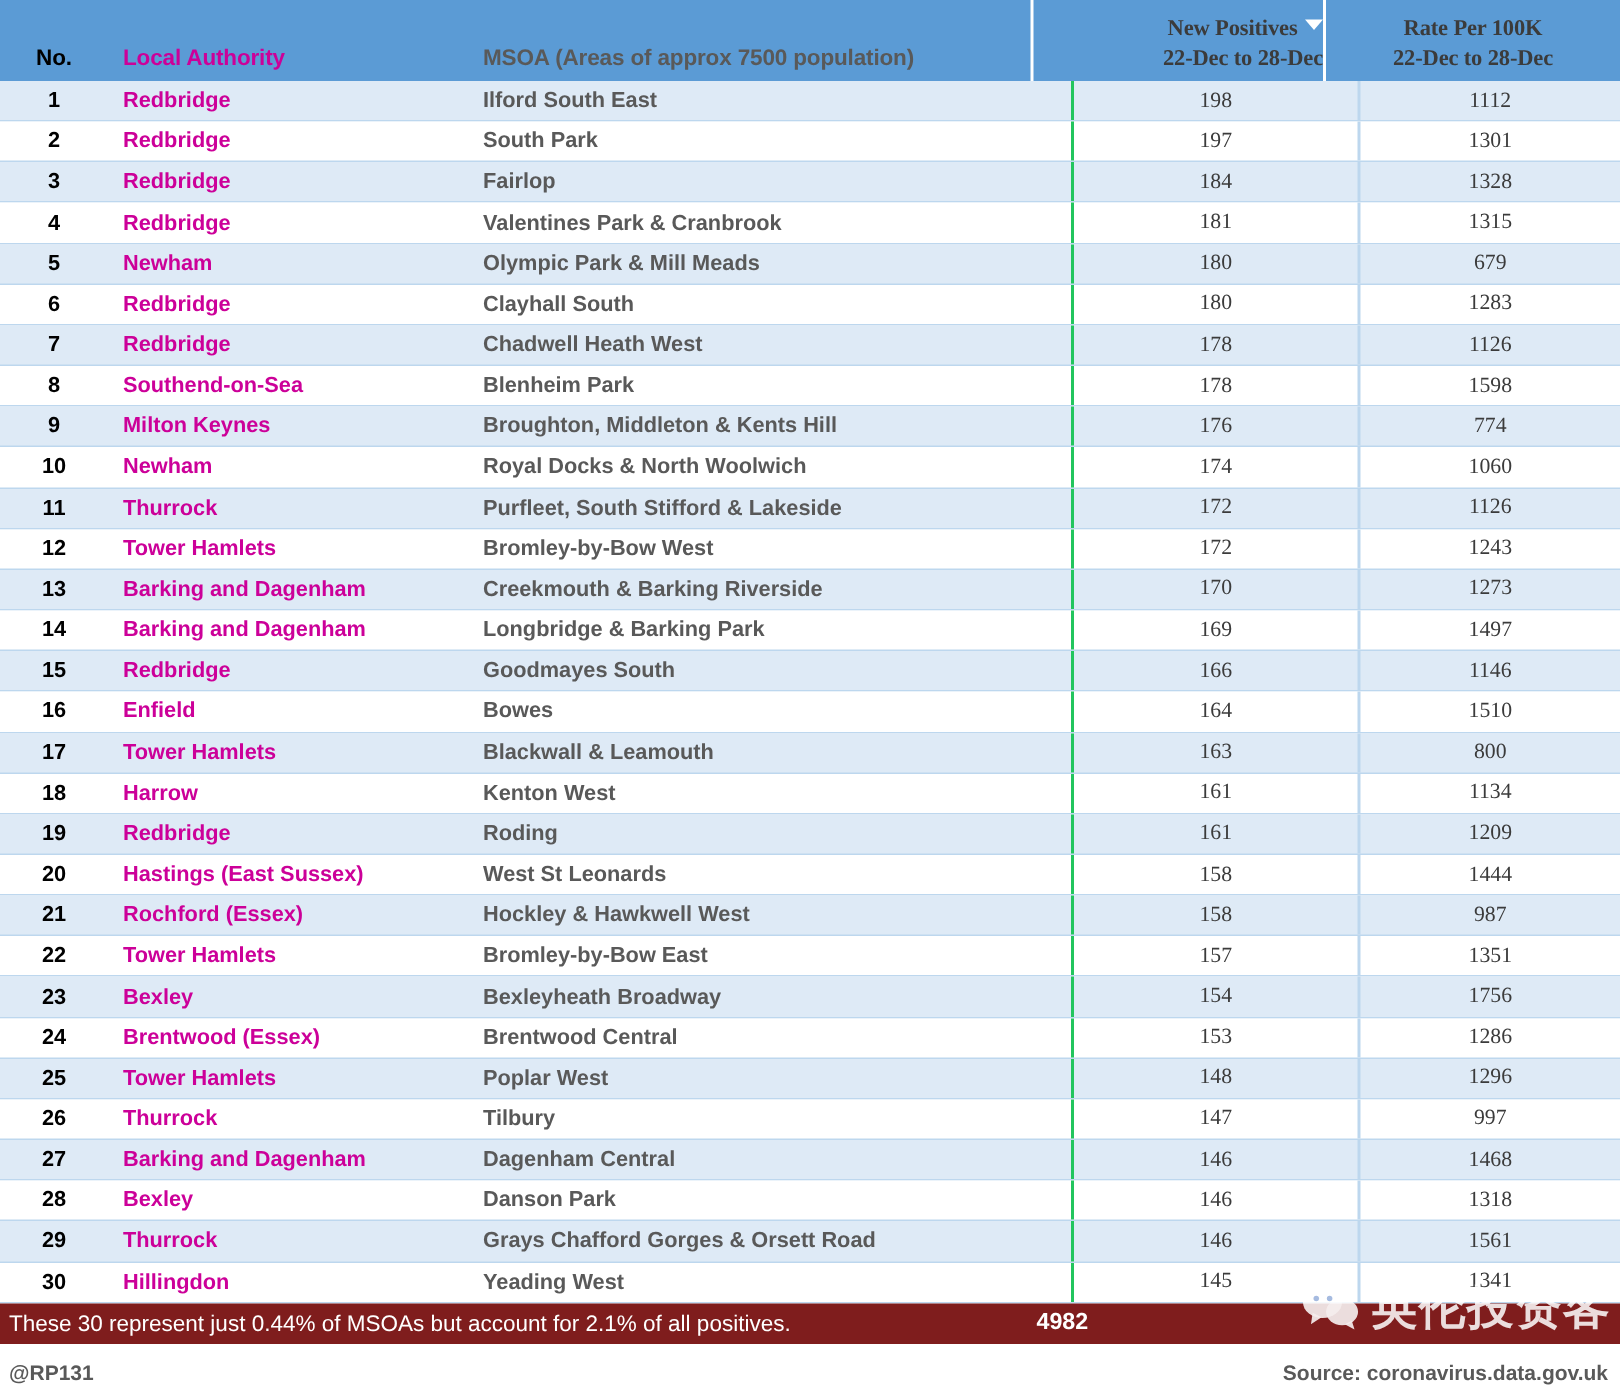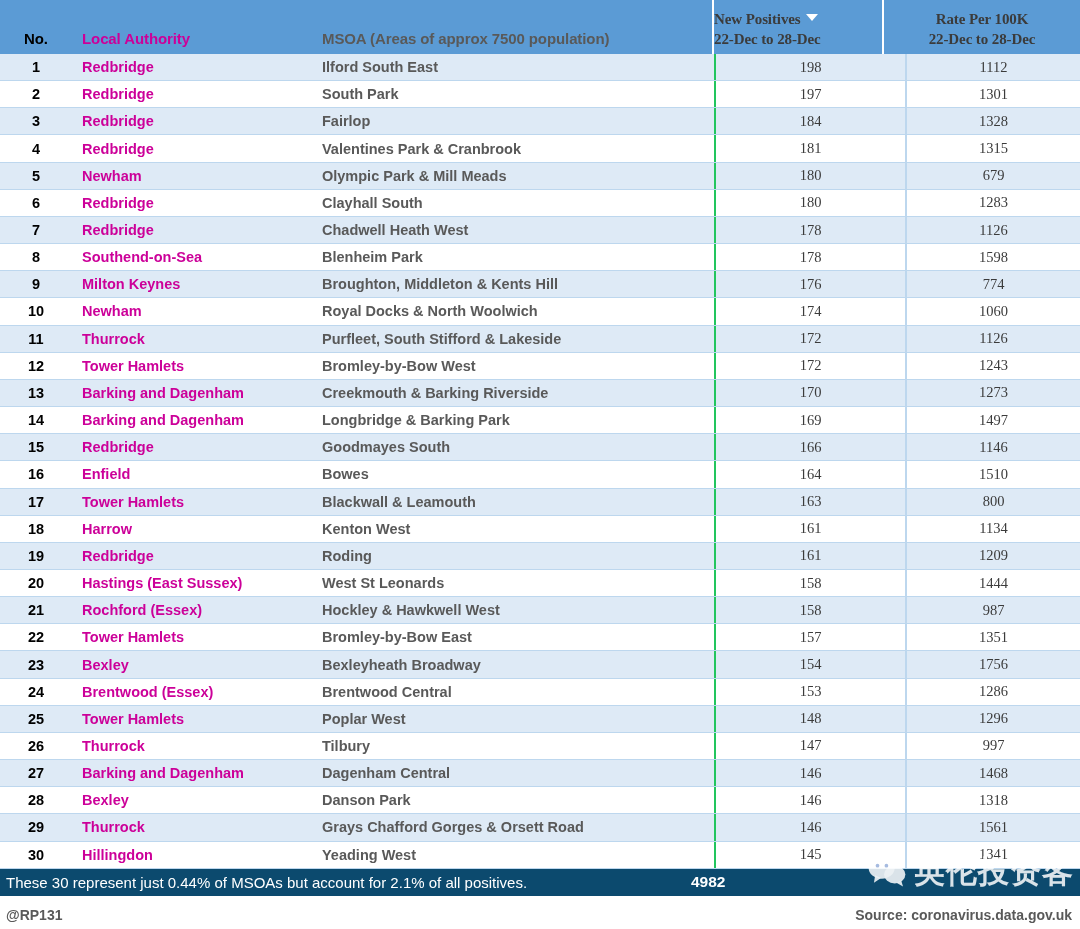--- a/index.html
+++ b/index.html
@@ -36,21 +36,21 @@
     justify-content: flex-end;
     box-sizing: border-box;
     padding-bottom: 5px;
     font-weight: bold;
     font-size: 15px;
     letter-spacing: -0.1px;
   }
   .thead .c-no      { width: 72px;  align-items: center; }
   .thead .c-la      { width: 238px; padding-left: 10px; }
   .thead .c-msoa    { flex: 1 1 auto; padding-left: 12px; }
-  .thead .c-np      { width: 172px; align-items: flex-start; }
+  .thead .c-np      { width: 197px; align-items: flex-end; }
   .thead .c-rate    { width: 196px; align-items: center; }
 
   .thead .c-np { border-left: 2px solid #ffffff; border-right: 2px solid #ffffff; }
 
   .hl1 { line-height: 19px; white-space: nowrap; }
   .hl2 { line-height: 20px; white-space: nowrap; }
   .sort-caret {
     display: inline-block;
     width: 0; height: 0;
     margin-left: 5px;
@@ -112,21 +112,21 @@
     color: #3B3B3B;
     font-family: "Liberation Serif", serif;
     font-size: 17px;
   }
 
   
   .summary {
     display: flex;
     align-items: center;
     height: 27px;
-    background: #0c4a6e;
+    background: #7f1d1d;
     color: #ffffff;
     font-size: 15px;
   }
   .summary .sum-text {
     flex: 1 1 auto;
     padding-left: 6px;
     white-space: nowrap;
   }
   .summary .sum-total {
     width: 193px;

